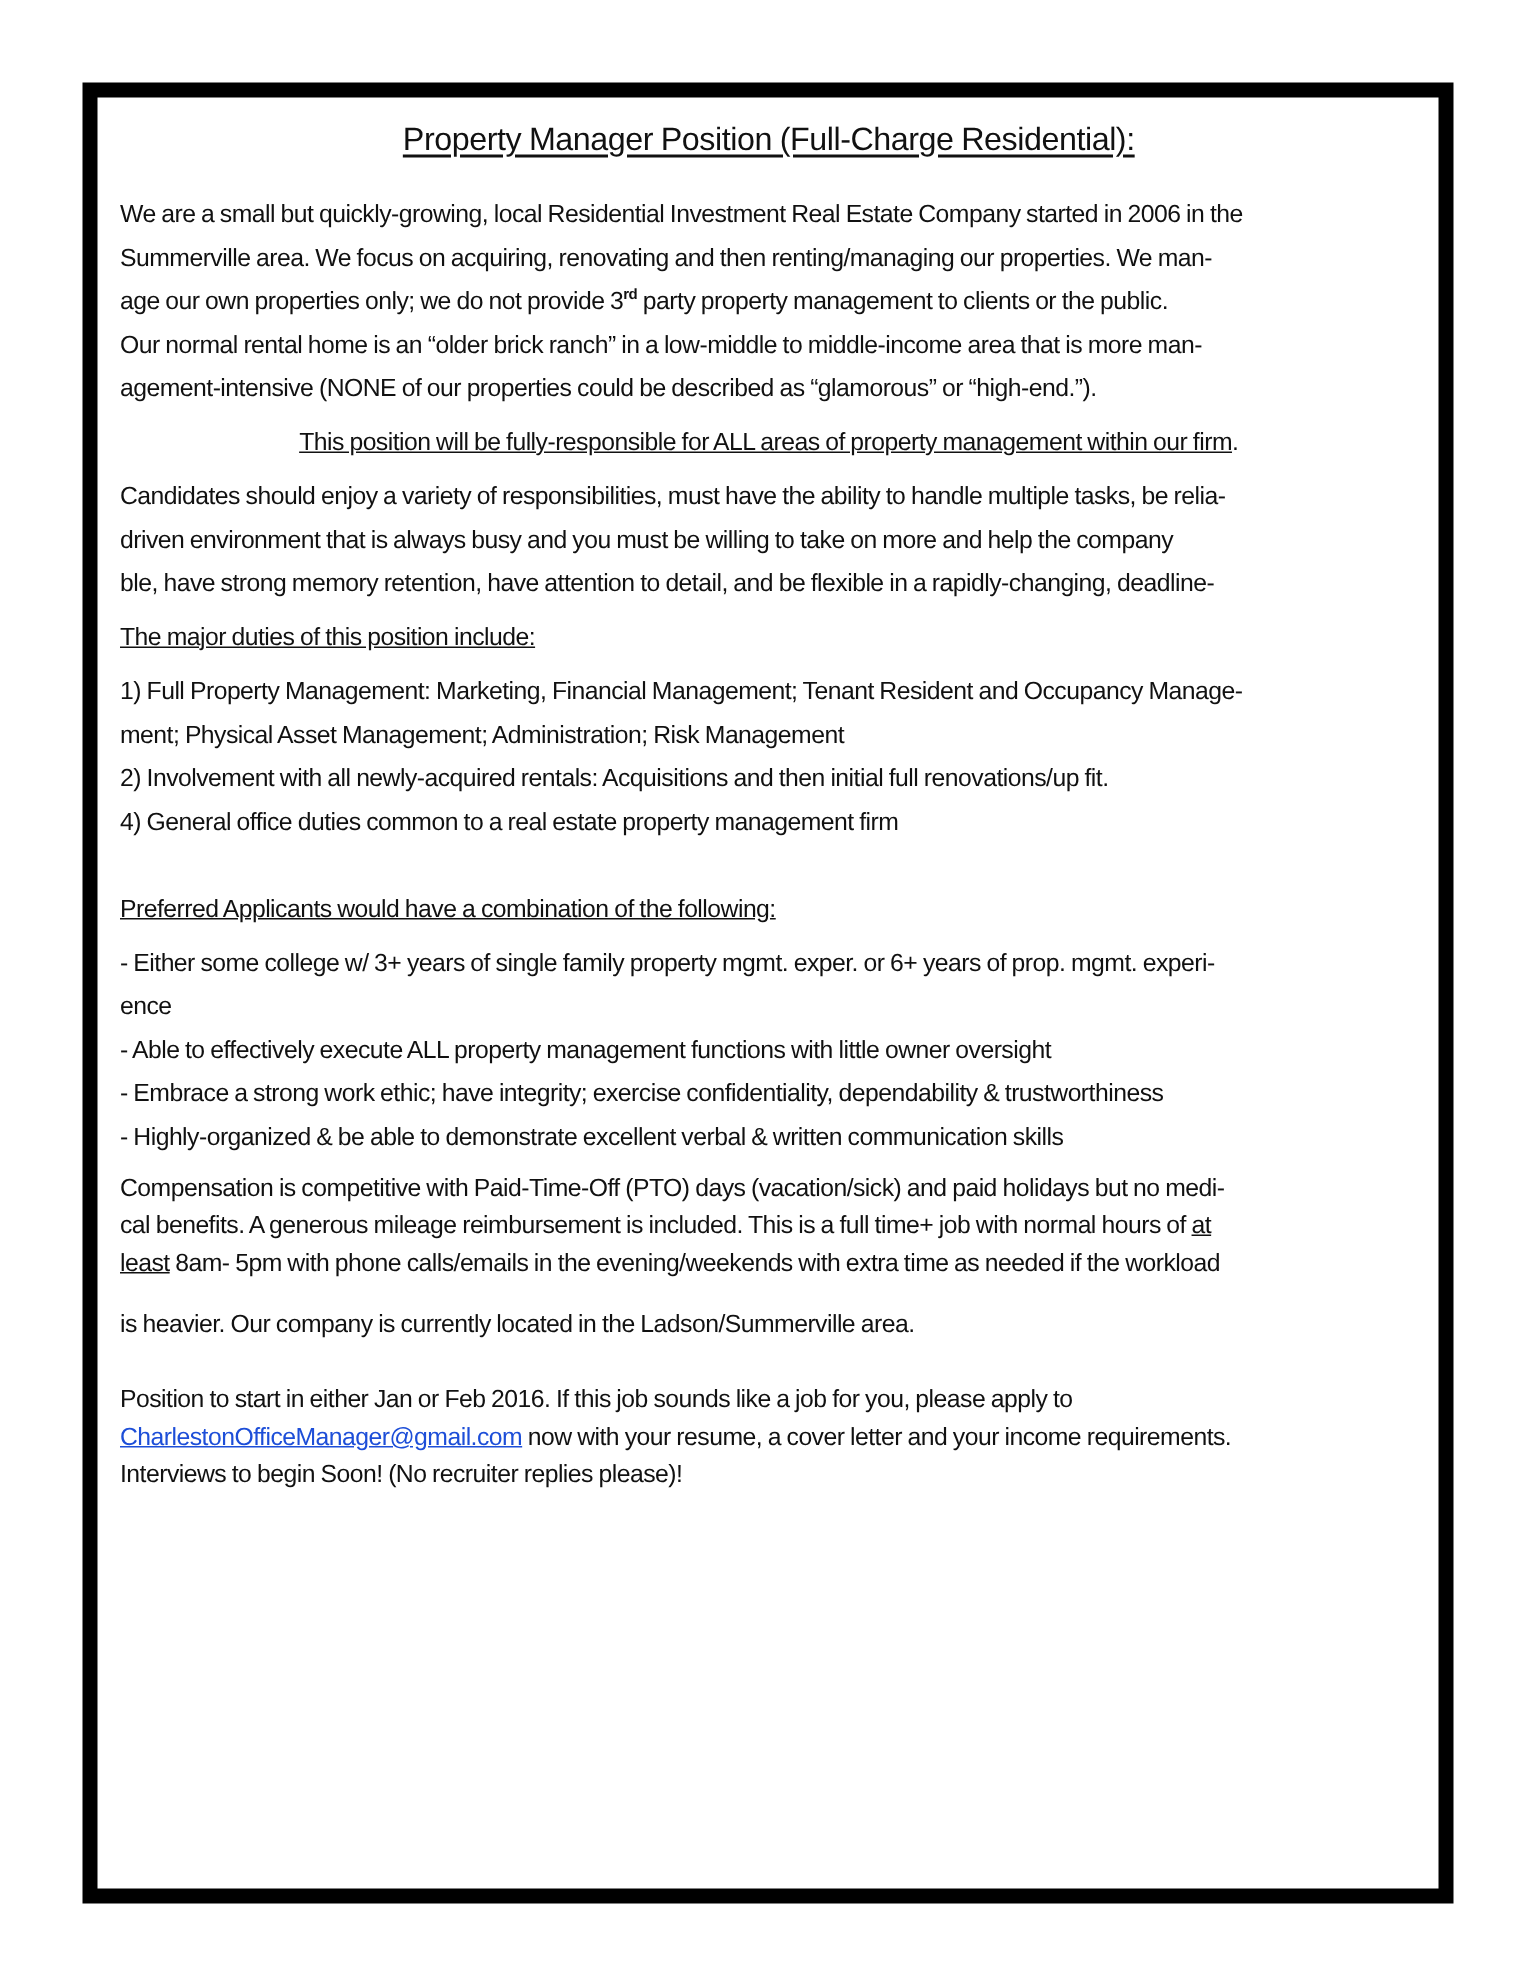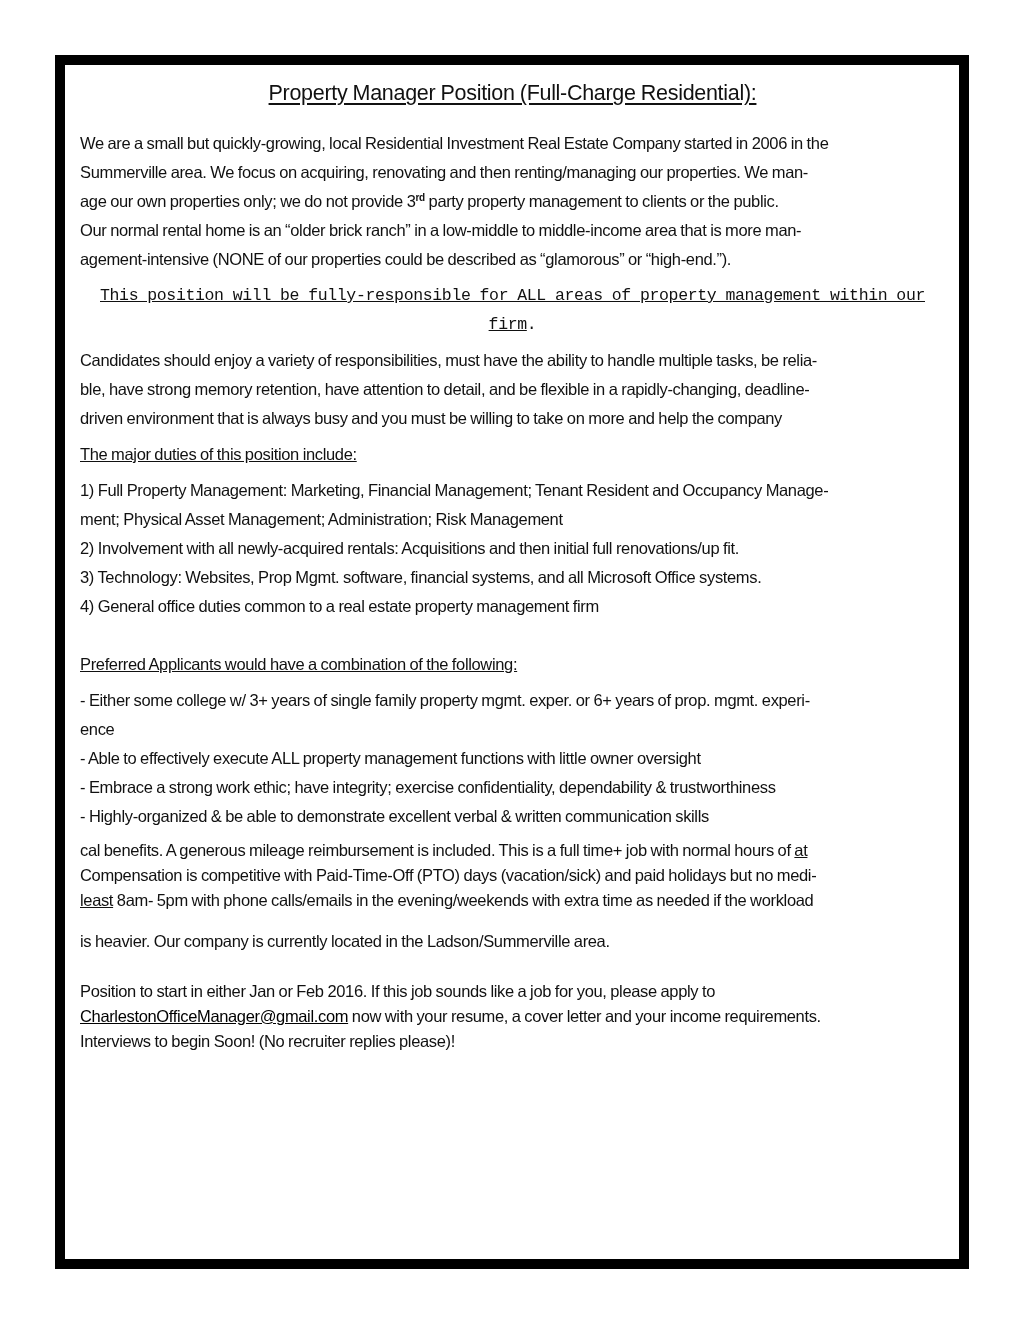--- a/index.html
+++ b/index.html
@@ -44,34 +44,33 @@
       font-weight: normal;
     }
     p {
       margin: 0;
       line-height: 29px;
     }
     .para { margin-bottom: 7px; }
     .center-note {
       text-align: center;
       margin-bottom: 7px;
-      font-family: Liberation Mono, monospace;
     }
     .center-note .u {
       text-decoration: underline;
     }
     .section-head {
       text-decoration: underline;
       margin-bottom: 7px;
     }
     .list p { line-height: 29px; }
     .gap { height: 29px; }
     .u { text-decoration: underline; }
     .email-link {
-      color: #000000;
+      color: #1d4ed8;
       text-decoration: underline;
       cursor: pointer;
     }
     sup { font-size: 10px; line-height: 0; font-weight: bold; }
   </style>
 </head>
 <body>
 
 <div class="frame">
   <div class="content">
@@ -83,49 +82,48 @@
       <p>Summerville area.  We focus on acquiring, renovating and then renting/managing our properties.  We man-</p>
       <p><span>age our own properties only; we do not provide 3</span><sup>rd</sup><span> party property management to clients or the public.</span></p>
       <p>Our normal rental home is an “older brick ranch” in a low-middle to middle-income area that is more man-</p>
       <p>agement-intensive (NONE of our properties could be described as “glamorous” or “high-end.”).</p>
     </div>
 
     <p class="center-note"><span class="u">This position will be fully-responsible for ALL areas of property management within our firm</span><span>.</span></p>
 
     <div class="para">
       <p>Candidates should enjoy a variety of responsibilities, must have the ability to handle multiple tasks, be relia-</p>
+      <p>driven environment that is always busy and you must be willing to take on more and help the company</p>
       <p>ble, have strong memory retention, have attention to detail, and be flexible in a rapidly-changing, deadline-</p>
-      <p>driven environment that is always busy and you must be willing to take on more and help the company</p>
     </div>
 
     <p class="section-head">The major duties of this position include:</p>
 
     <div class="list">
       <p>1) Full Property Management:  Marketing, Financial Management; Tenant Resident and Occupancy Manage-</p>
       <p>ment; Physical Asset Management; Administration; Risk Management</p>
       <p>2) Involvement with all newly-acquired rentals:  Acquisitions and then initial full renovations/up fit.</p>
-      <p>3) Technology: Websites, Prop Mgmt. software, financial systems, and all Microsoft Office systems.</p>
       <p>4) General office duties common to a real estate property management firm</p>
     </div>
 
     <div class="gap"></div>
 
     <p class="section-head">Preferred Applicants would have a combination of the following:</p>
 
     <div class="list para">
       <p>- Either some college w/ 3+ years of single family property mgmt. exper. or 6+ years of prop. mgmt. experi-</p>
       <p>ence</p>
       <p>- Able to effectively execute ALL property management functions with little owner oversight</p>
       <p>- Embrace a strong work ethic; have integrity; exercise confidentiality, dependability &amp; trustworthiness</p>
       <p>- Highly-organized &amp; be able to demonstrate excellent verbal &amp; written communication skills</p>
     </div>
 
     <div style="line-height:25px;">
+      <p style="line-height:25px;">Compensation is competitive with Paid-Time-Off (PTO) days (vacation/sick) and paid holidays but no medi-</p>
       <p style="line-height:25px;"><span>cal benefits.  A generous mileage reimbursement is included.  This is a full time+ job with normal hours of </span><span class="u">at</span></p>
-      <p style="line-height:25px;">Compensation is competitive with Paid-Time-Off (PTO) days (vacation/sick) and paid holidays but no medi-</p>
       <p style="line-height:25px;"><span class="u">least</span><span> 8am- 5pm with phone calls/emails in the evening/weekends with extra time as needed if the workload</span></p>
       <p style="line-height:25px;margin-top:16px;">is heavier. Our company is currently located in the Ladson/Summerville area.</p>
     </div>
 
     <div style="height:25px;"></div>
 
     <div>
       <p style="line-height:25px;">Position to start in either Jan or Feb 2016.  If this job sounds like a job for you, please apply to</p>
       <p style="line-height:25px;"><a class="email-link">CharlestonOfficeManager@gmail.com</a><span> now with your resume, a cover letter and your income requirements.</span></p>
       <p style="line-height:25px;">Interviews to begin Soon! (No recruiter replies please)!</p>

